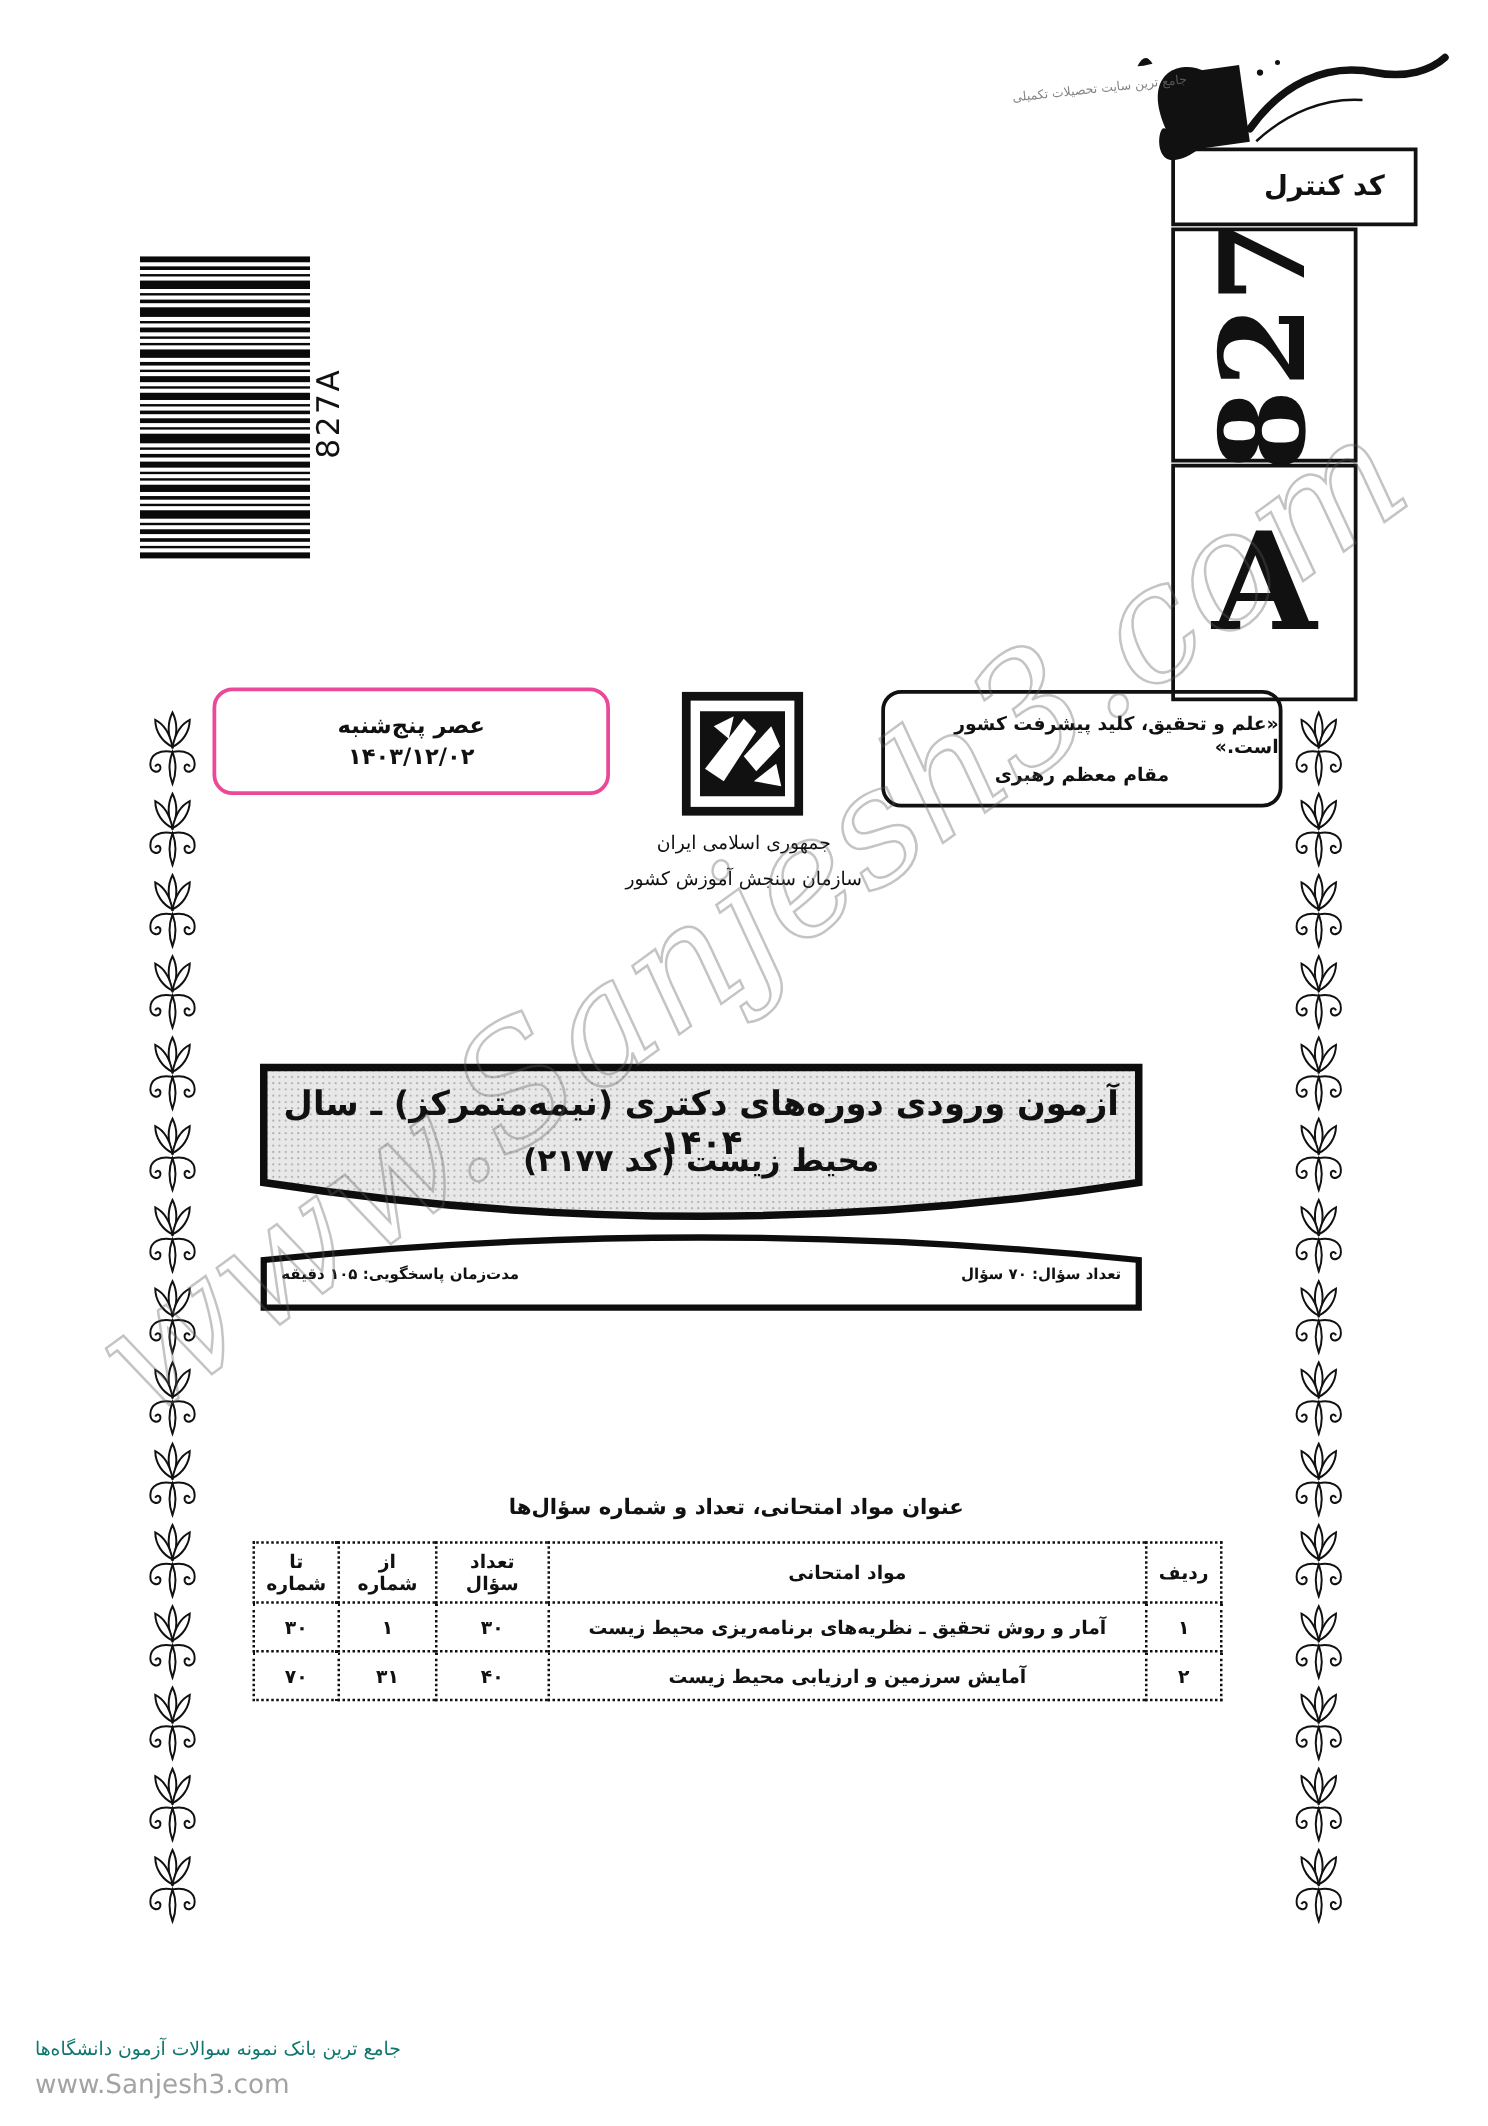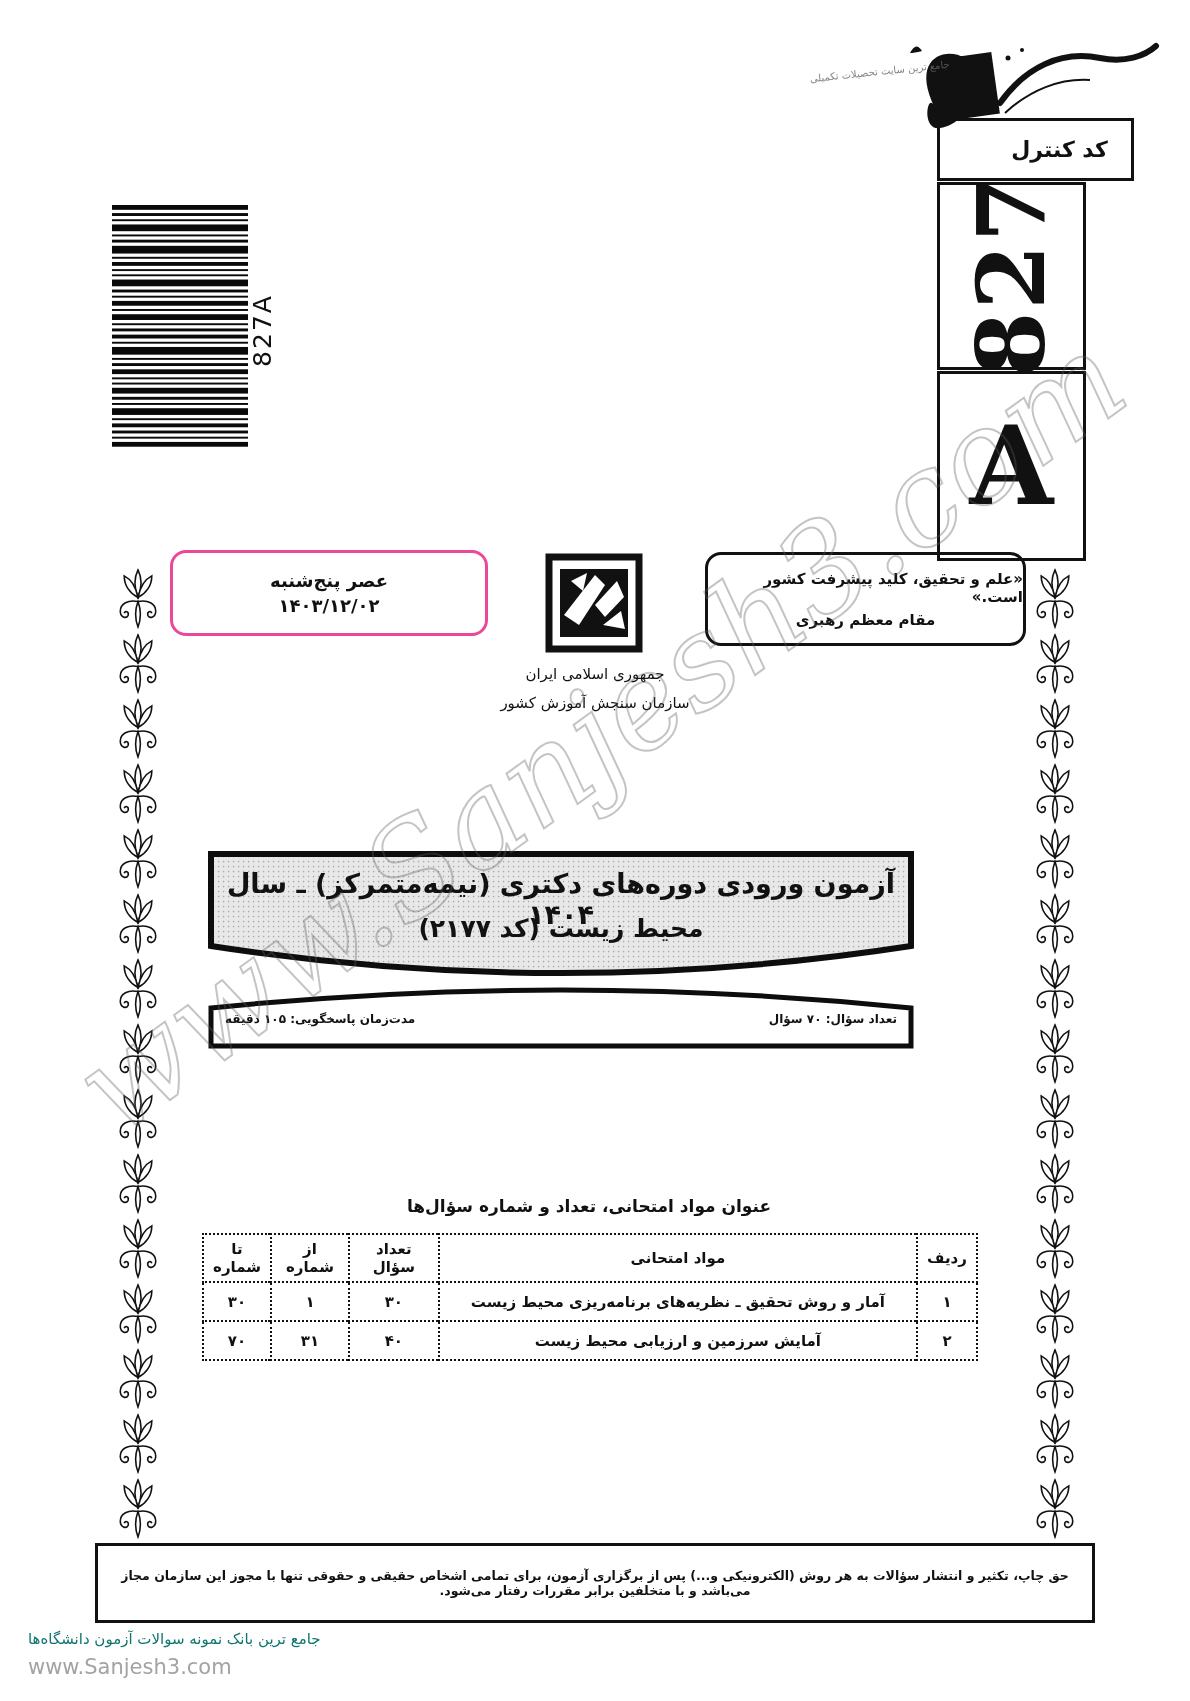--- a/index.html
+++ b/index.html
@@ -586,20 +586,19 @@
       <td>۴۰</td>
       <td>۳۱</td>
       <td>۷۰</td>
     </tr>
   </tbody>
     </table>
 
   <div class="abs notes">
   </div>
 
-  <div class="abs copyright">حق چاپ، تکثیر و انتشار سؤالات به هر روش (الکترونیکی و...) پس از برگزاری آزمون، برای تمامی اشخاص حقیقی و حقوقی تنها با مجوز این سازمان مجاز می‌باشد و با متخلفین برابر مقررات رفتار می‌شود.</div>
 
   <div class="abs footer-line1">جامع ترین بانک نمونه سوالات آزمون دانشگاه‌ها</div>
   <a class="abs footer-link" href="#">www.Sanjesh3.com</a>
 
   <div class="abs watermark">www.Sanjesh3.com</div>
 
 </div>
 
 </body></html>

